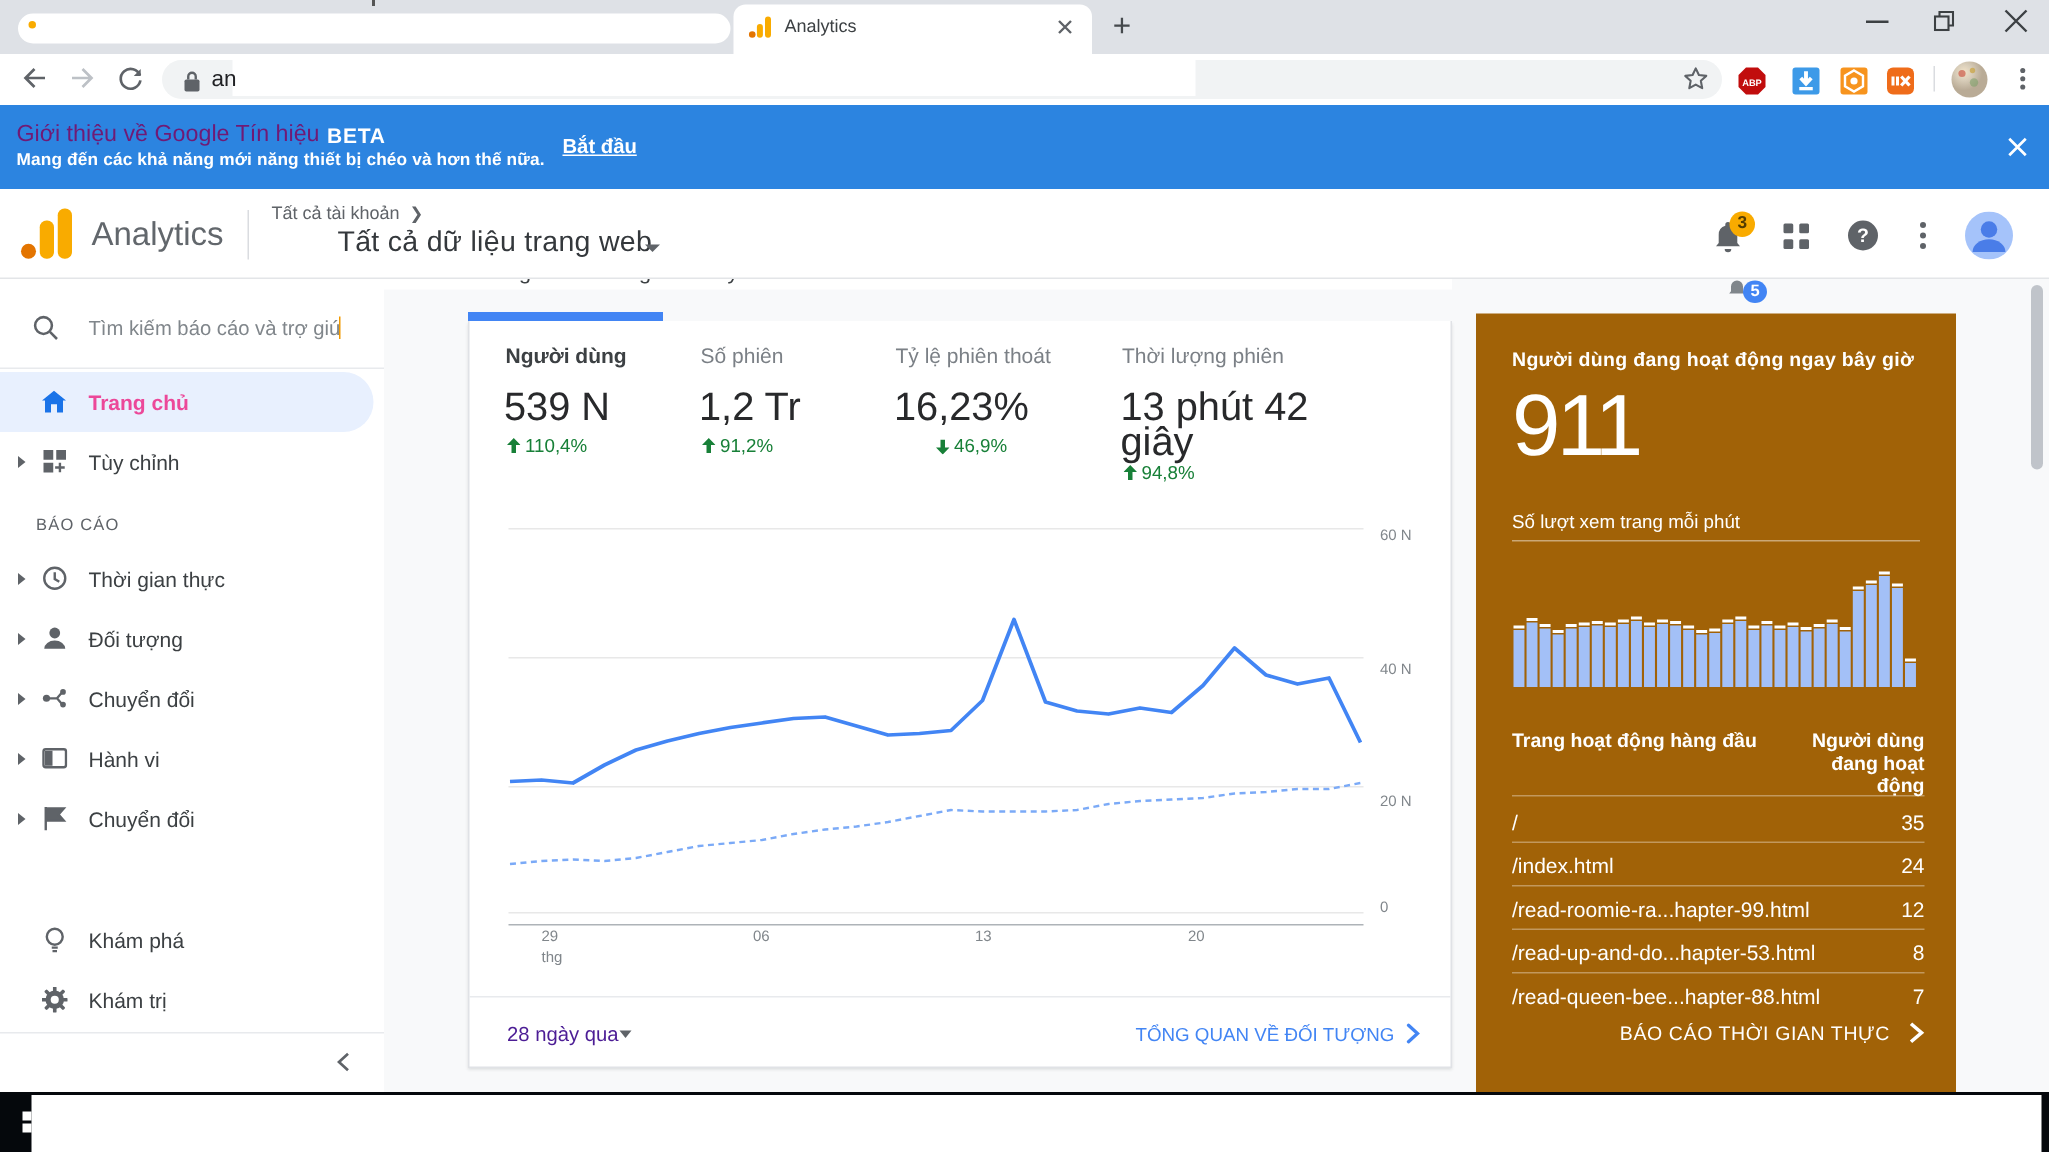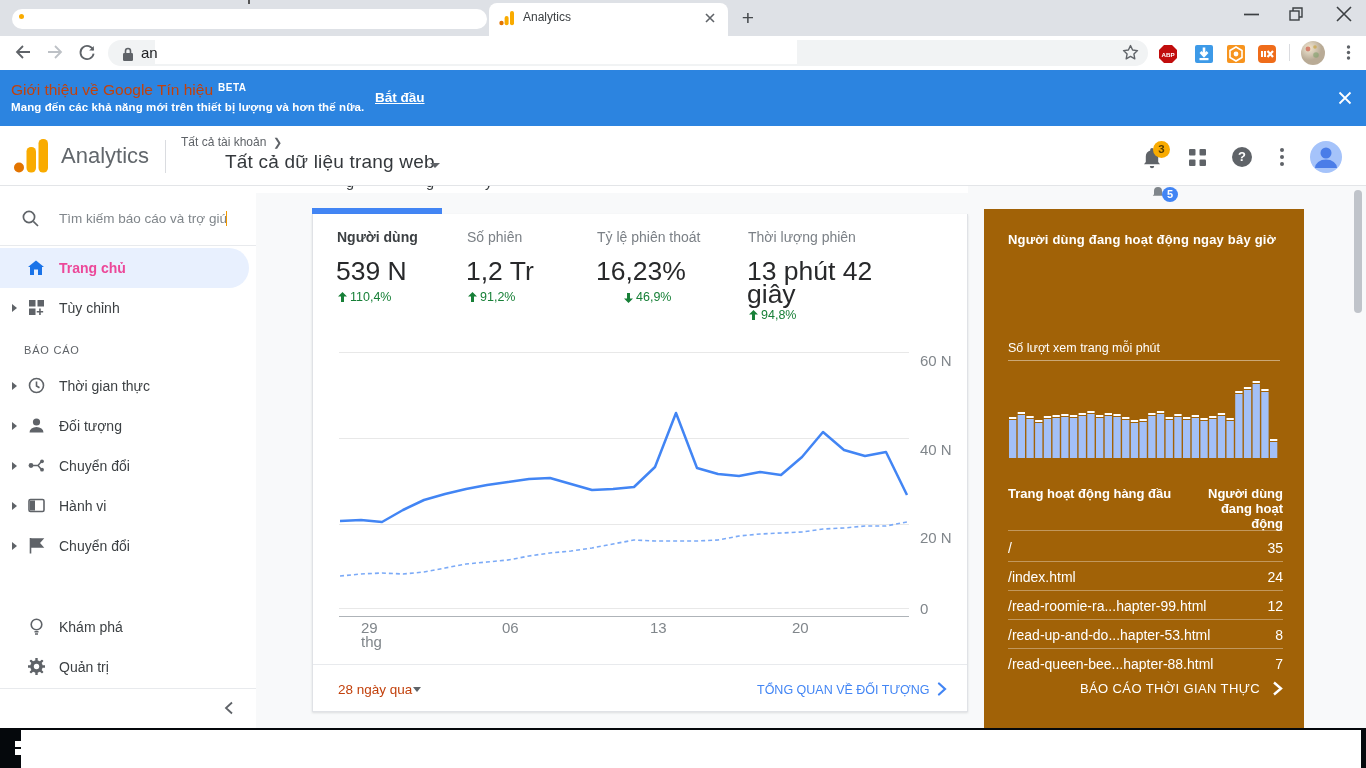--- a/index.html
+++ b/index.html
@@ -13,22 +13,22 @@
 #ticktop { left:248px; top:0; width:2px; height:4px; background:#555; }
 #tabactive { left:489px; top:3px; width:239px; height:33px; background:#fff; border-radius:8px 8px 0 0; }
 #newtab { left:737px; top:8px; width:22px; height:21px; color:#45494d; font-size:21px; line-height:20px; text-align:center; font-weight:400;}
 
 #toolbar { left:0; top:36px; width:1366px; height:34px; background:#fff; }
 #omnibox { left:108px; top:40px; width:1040px; height:26px; background:#f1f3f4; border-radius:13px; }
 #omniwhite { left:155px; top:40px; width:642px; height:24px; background:#fff; }
 #antext { left:141px; top:44px; font-size:15px; color:#202124; }
 
 #banner { left:0; top:70px; width:1366px; height:56px; background:#2c84e0; color:#fff; }
-#banl1 { left:11px; top:81px; font-size:15.5px; color:#c2410c; }
-#banbeta { left:218px; top:82px; font-size:10px; font-weight:bold; letter-spacing:.5px; color:#fff;}
+#banl1 { left:11px; top:81px; font-size:15.5px; color:#701a75; }
+#banbeta { left:218px; top:82px; font-size:14px; font-weight:bold; letter-spacing:.5px; color:#fff;}
 #banl2 { left:11px; top:101px; font-size:11.5px; font-weight:bold; color:#fff; letter-spacing:.1px; }
 #banstart { left:375px; top:90px; font-size:13.5px; font-weight:bold; text-decoration:underline; color:#fff; }
 
 #gahead { left:0; top:126px; width:1366px; height:60px; background:#fff; border-bottom:1px solid #e3e5e8; }
 #gatitle { left:61px; top:143px; font-size:22px; color:#62676c; }
 #gadiv { left:165px; top:140px; width:1px; height:33px; background:#dadce0; }
 #acct1 { left:181px; top:135px; font-size:12px; color:#5f6368; }
 #acct2 { left:181px; top:151px; font-size:19px; color:#34383c; letter-spacing:.2px;margin-left:44px; }
 
 #contentbg { left:0; top:186px; width:1366px; height:542px; background:#f8f9fa; }
@@ -39,23 +39,23 @@
 #srchtxt { left:59px; top:211px; font-size:13.5px; color:#80868b; }
 #sbdiv1 { left:0; top:245px; width:256px; height:1px; background:#e8eaed; }
 #homepill { left:0; top:248px; width:249px; height:40px; background:#e8f0fe; border-radius:0 20px 20px 0; }
 #sbdiv2 { left:0; top:688px; width:256px; height:1px; background:#e8eaed; }
 
 #tabind { left:312px; top:208px; width:130px; height:6px; background:#4285f4; }
 #maincard { left:312px; top:214px; width:656px; height:498px; background:#fff; border:1px solid #e0e2e6; border-top:none; box-shadow:0 1px 2px rgba(60,64,67,.15); }
 .mhead { top:229px; font-size:14px; color:#7b8086; }
 .mval { top:256px; font-size:26.5px; color:#28292b; }
 .mdelta { font-size:12.5px; color:#188038; padding-left:13px; }
-.glabel { font-size:15px; color:#80868b; }
+.glabel { font-size:10px; color:#80868b; }
 #cardfootdiv { left:313px; top:664px; width:654px; height:1px; background:#e8eaed; }
-#foot1 { left:338px; top:682px; font-size:13.5px; color:#c2410c; }
+#foot1 { left:338px; top:682px; font-size:13.5px; color:#4c1d95; }
 #foot2 { left:757px; top:683px; font-size:12.5px; color:#4285f4; }
 
 #rtcard { left:984px; top:209px; width:320px; height:632px; background:#a16207; color:#fff; }
 #rt-title { left:24px; top:23px; font-size:13px; font-weight:bold; letter-spacing:.2px; }
 #rt-num { left:24px; top:41px; font-size:58px; font-weight:400; letter-spacing:-2.5px;}
 #rt-sub { left:24px; top:132px; font-size:12.5px; }
 #rt-div1 { left:24px; top:151px; width:272px; height:1px; background:rgba(255,255,255,.45); }
 .rth { font-size:13px; font-weight:bold; }
 .rtrow { font-size:14px; }
 .rtdiv { left:24px; width:275px; height:1px; background:rgba(255,255,255,.35); position:absolute; }
@@ -155,21 +155,21 @@
   </svg>
 <svg class="abs" style="left:1340px;top:44px" width="17" height="17" viewBox="0 0 17 17">
     <circle cx="8.5" cy="3" r="1.7" fill="#5f6368"></circle>
     <circle cx="8.5" cy="8.5" r="1.7" fill="#5f6368"></circle>
     <circle cx="8.5" cy="14" r="1.7" fill="#5f6368"></circle>
   </svg>
 
 <div class="abs" id="banner"></div>
 <div class="abs" id="banl1">Giới thiệu về Google Tín hiệu</div>
 <div class="abs" id="banbeta">BETA</div>
-<div class="abs" id="banl2">Mang đến các khả năng mới trên thiết bị lượng và hơn thế nữa.</div>
+<div class="abs" id="banl2">Mang đến các khả năng mới năng thiết bị chéo và hơn thế nữa.</div>
 <div class="abs" id="banstart">Bắt đầu</div>
 <svg class="abs" style="left:1338px;top:91px" width="14" height="14" viewBox="0 0 14 14">
     <path d="M1.5 1.5 L12.5 12.5 M12.5 1.5 L1.5 12.5" stroke="#fff" stroke-width="1.8"></path>
   </svg>
 
 <div class="abs" id="gahead"></div>
 <svg class="abs" style="left:13px;top:138px" width="36" height="36" viewBox="0 0 36 36">
     <circle cx="6" cy="29.5" r="5" fill="#e37400"></circle>
     <rect x="13.5" y="9" width="9.5" height="25.5" rx="4.5" fill="#f9ab00"></rect>
     <rect x="25.5" y="1" width="9.5" height="33.5" rx="4.5" fill="#f9ab00"></rect>
@@ -283,21 +283,21 @@
     <rect x="7.3" y="-0.4" width="2.4" height="4" rx="0.8" fill="#5f6368" transform="rotate(0 8.5 8.5)"></rect>
     <rect x="7.3" y="-0.4" width="2.4" height="4" rx="0.8" fill="#5f6368" transform="rotate(45 8.5 8.5)"></rect>
     <rect x="7.3" y="-0.4" width="2.4" height="4" rx="0.8" fill="#5f6368" transform="rotate(90 8.5 8.5)"></rect>
     <rect x="7.3" y="-0.4" width="2.4" height="4" rx="0.8" fill="#5f6368" transform="rotate(135 8.5 8.5)"></rect>
     <rect x="7.3" y="-0.4" width="2.4" height="4" rx="0.8" fill="#5f6368" transform="rotate(180 8.5 8.5)"></rect>
     <rect x="7.3" y="-0.4" width="2.4" height="4" rx="0.8" fill="#5f6368" transform="rotate(225 8.5 8.5)"></rect>
     <rect x="7.3" y="-0.4" width="2.4" height="4" rx="0.8" fill="#5f6368" transform="rotate(270 8.5 8.5)"></rect>
     <rect x="7.3" y="-0.4" width="2.4" height="4" rx="0.8" fill="#5f6368" transform="rotate(315 8.5 8.5)"></rect>
     <circle cx="8.5" cy="8.5" r="2.7" fill="#fff"></circle>
   </svg>
-<div class="abs sbitem" style="top:659px">Quản trị</div>
+<div class="abs sbitem" style="top:659px">Khám trị</div>
 <div class="abs" id="sbdiv2"></div>
 <svg class="abs" style="left:223px;top:701px" width="12" height="14" viewBox="0 0 12 14">
     <path d="M9 1.5 L3 7 L9 12.5" fill="none" stroke="#5f6368" stroke-width="1.8"></path>
   </svg>
 
 <svg class="abs" style="left:1152px;top:186px" width="12" height="13" viewBox="0 0 12 13">
     <path d="M6 1 a4 4 0 0 1 4 4 v3.2 l1.2 1.5 H.8 L2 8.2 V5 a4 4 0 0 1 4-4 Z" fill="#80868b"></path>
   </svg>
 <div class="abs" style="left:1162px;top:187px;width:16px;height:15px;border-radius:50%;background:#4285f4;color:#fff;font-size:11px;font-weight:bold;text-align:center;line-height:15px">5</div>
 
@@ -348,20 +348,21 @@
 <div class="abs" id="cardfootdiv"></div>
 <div class="abs" id="foot1">28 ngày qua</div>
 <div class="abs" style="left:413px;top:687px;width:0;height:0;border-top:5px solid #5f6368;border-left:4.5px solid transparent;border-right:4.5px solid transparent"></div>
 <div class="abs" id="foot2">TỔNG QUAN VỀ ĐỐI TƯỢNG</div>
 <svg class="abs" style="left:936px;top:682px" width="12" height="14" viewBox="0 0 12 14">
     <path d="M3 1.5 L9 7 L3 12.5" fill="none" stroke="#4285f4" stroke-width="2.2" stroke-linecap="round"></path>
   </svg>
 
 <div class="abs" id="rtcard">
 <div class="abs" id="rt-title">Người dùng đang hoạt động ngay bây giờ</div>
+<div class="abs" id="rt-num">911</div>
 <div class="abs" id="rt-sub">Số lượt xem trang mỗi phút</div>
 <div class="abs" id="rt-div1"></div>
 <svg class="abs" style="left:0;top:0" width="320" height="260" viewBox="0 0 320 260">
 <rect x="25.0" y="208" width="7.3" height="2" fill="#fff"></rect>
 <rect x="25.0" y="211" width="7.3" height="38" fill="#a3c0f7"></rect>
 <rect x="33.7" y="203" width="7.3" height="2" fill="#fff"></rect>
 <rect x="33.7" y="206" width="7.3" height="43" fill="#a3c0f7"></rect>
 <rect x="42.4" y="207" width="7.3" height="2" fill="#fff"></rect>
 <rect x="42.4" y="210" width="7.3" height="39" fill="#a3c0f7"></rect>
 <rect x="51.1" y="211" width="7.3" height="2" fill="#fff"></rect>

